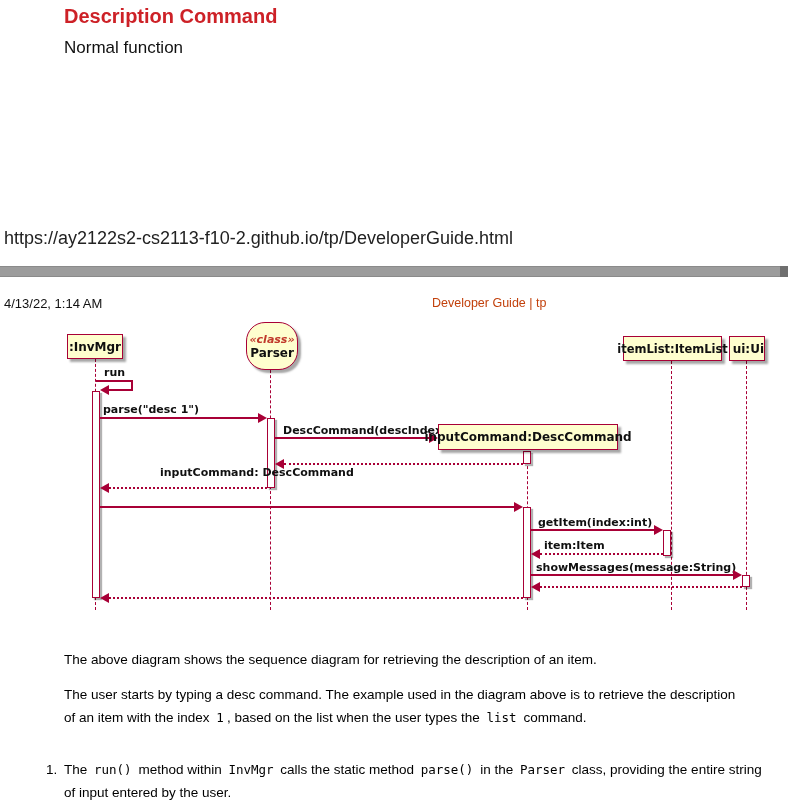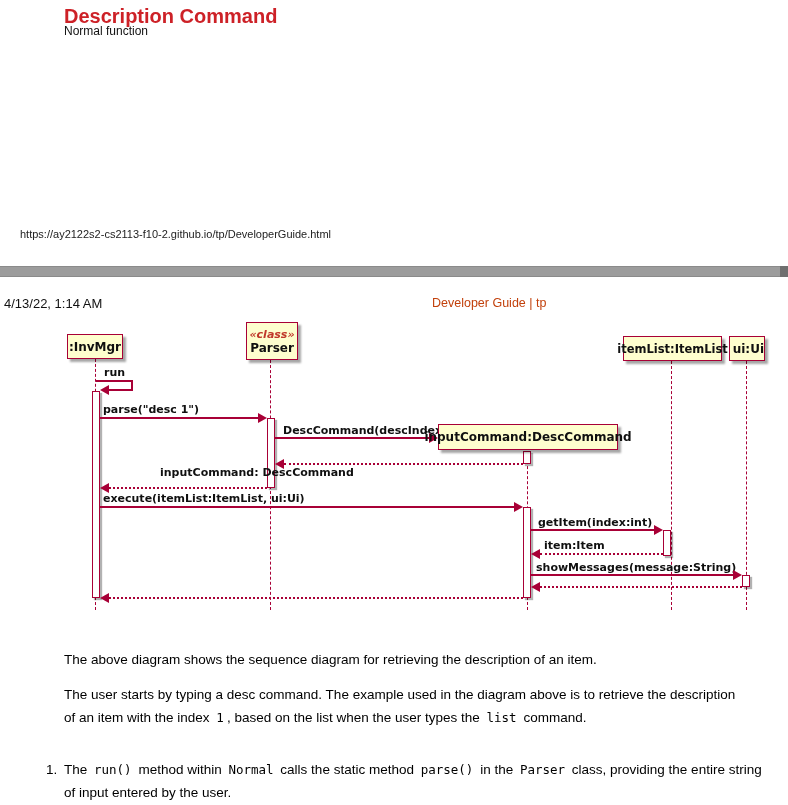--- a/index.html
+++ b/index.html
@@ -1,22 +1,22 @@
 <!DOCTYPE html>
 <html><head>
 <meta charset="utf-8">
 <style>
   html,body{margin:0;padding:0;}
   body{width:788px;height:805px;background:#ffffff;position:relative;overflow:hidden;
        font-family:"Liberation Sans",sans-serif;color:#000;}
   .abs{position:absolute;}
   
   .doc-heading{left:64px;top:5px;font-size:20px;font-weight:bold;color:#cd2127;}
-  .doc-subheading{left:64px;top:24px;font-size:12px;color:#111;}
-  .footer-url{left:20px;top:228px;font-size:11px;color:#222;}
+  .doc-subheading{left:64px;top:38px;font-size:17px;color:#111;}
+  .footer-url{left:4px;top:228px;font-size:18px;color:#222;}
   .divider{left:0;top:266px;width:788px;height:9px;background:#9c9c9c;border-top:1px solid #8a8a8a;border-bottom:1px solid #8a8a8a;}
   .divider-tip{left:780px;top:266px;width:8px;height:11px;background:#6f6f6f;}
   .print-ts{left:4px;top:296px;font-size:13px;color:#111;}
   .print-title{left:432px;top:296px;font-size:12.5px;color:#c2410c;}
   
   .pbox{background:#FEFECE;border:1.6px solid #A80036;box-shadow:3px 3px 2px rgba(0,0,0,0.35);
         display:flex;flex-direction:column;align-items:center;justify-content:center;
         font-family:"DejaVu Sans",sans-serif;font-size:12px;font-weight:bold;color:#101010;
         white-space:nowrap;box-sizing:border-box;z-index:4;}
   .stereotype{font-size:11px;font-style:italic;font-weight:bold;color:#c0392b;line-height:13px;}
@@ -62,21 +62,21 @@
   <div class="abs act" style="left:92px;top:73px;height:207px;"></div>
   <div class="abs act" style="left:267px;top:100px;height:70px;"></div>
   <div class="abs act" style="left:523px;top:133px;height:13px;"></div>
   <div class="abs act" style="left:523px;top:189px;height:91px;"></div>
   <div class="abs act" style="left:663px;top:212px;height:26px;"></div>
   <div class="abs act" style="left:742px;top:257px;height:12px;"></div>
 
   <div class="abs pbox" style="left:67px;top:16px;width:56px;height:25px;">
     <span class="pname">:InvMgr</span>
   </div>
-  <div class="abs pbox" style="left:246px;top:4px;width:52px;height:38px;">
+  <div class="abs pbox" style="left:246px;top:4px;width:52px;height:48px;border-radius:19px;">
     <span class="stereotype">«class»</span>
     <span class="pname">Parser</span>
   </div>
   <div class="abs pbox" style="left:438px;top:106px;width:180px;height:26px;">
     <span class="pname">inputCommand:DescCommand</span>
   </div>
   <div class="abs pbox" style="left:623px;top:18px;width:99px;height:25px;font-size:11.5px;">
     <span class="pname">itemList:ItemList</span>
   </div>
   <div class="abs pbox" style="left:729px;top:18px;width:36px;height:25px;align-items:flex-end;">
@@ -97,21 +97,20 @@
   <div class="abs mline" style="left:275px;top:119px;width:154px;"></div>
   <div class="abs ah r" style="left:429px;top:115px;"></div>
 
   <div class="abs mline dot" style="left:284px;top:145px;width:239px;"></div>
   <div class="abs ah l" style="left:275px;top:141px;"></div>
 
   <div class="abs mlabel" style="left:112px;top:148px;padding-left:48px;">inputCommand: DescCommand</div>
   <div class="abs mline dot" style="left:109px;top:169px;width:158px;"></div>
   <div class="abs ah l" style="left:100px;top:165px;"></div>
 
-  <div class="abs mlabel" style="left:103px;top:174px;">execute(itemList:ItemList, ui:Ui)</div>
   <div class="abs mline" style="left:100px;top:188px;width:414px;"></div>
   <div class="abs ah r" style="left:514px;top:184px;"></div>
 
   <div class="abs mlabel" style="left:538px;top:198px;">getItem(index:int)</div>
   <div class="abs mline" style="left:531px;top:211px;width:123px;"></div>
   <div class="abs ah r" style="left:654px;top:207px;"></div>
 
   <div class="abs mlabel" style="left:544px;top:221px;">item:Item</div>
   <div class="abs mline dot" style="left:540px;top:235px;width:123px;"></div>
   <div class="abs ah l" style="left:531px;top:231px;"></div>
@@ -126,14 +125,14 @@
   <div class="abs mline dot" style="left:109px;top:279px;width:414px;"></div>
   <div class="abs ah l" style="left:100px;top:275px;"></div>
 
 </div>
 
 <div class="abs bodytext para1">The above diagram shows the sequence diagram for retrieving the description of an item.</div>
 
 <div class="abs bodytext para2"><span>The user starts by typing a desc command. The example used in the diagram above is to retrieve the description of an item with the index </span><code>1</code><span>, based on the list when the user types the </span><code>list</code><span> command.</span></div>
 
 <div class="abs bodytext list-row">
-  <span class="list-marker">1.</span><span>The </span><code>run()</code><span> method within </span><code>Normal</code><span> calls the static method </span><code>parse()</code><span> in the </span><code>Parser</code><span> class, providing the entire string of input entered by the user.</span>
+  <span class="list-marker">1.</span><span>The </span><code>run()</code><span> method within </span><code>InvMgr</code><span> calls the static method </span><code>parse()</code><span> in the </span><code>Parser</code><span> class, providing the entire string of input entered by the user.</span>
 </div>
 
 </body></html>

